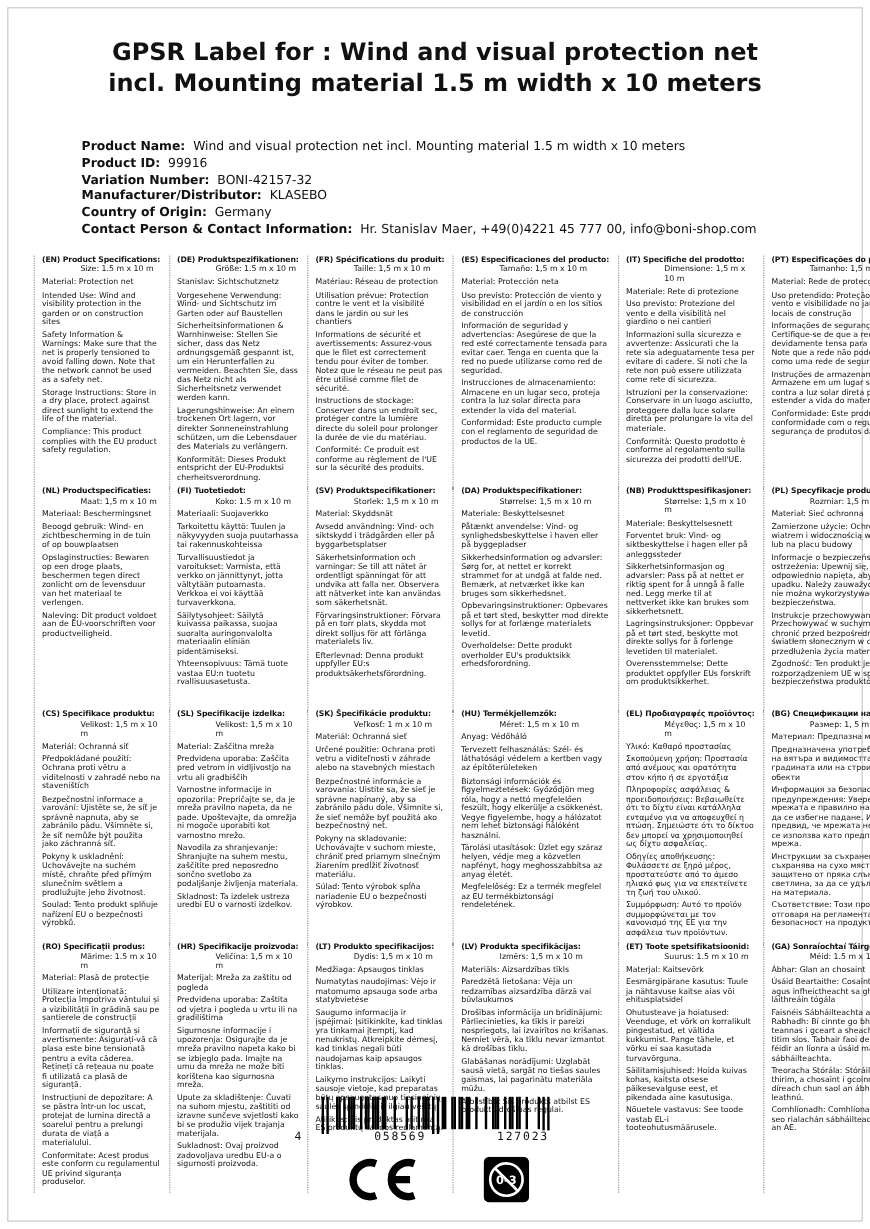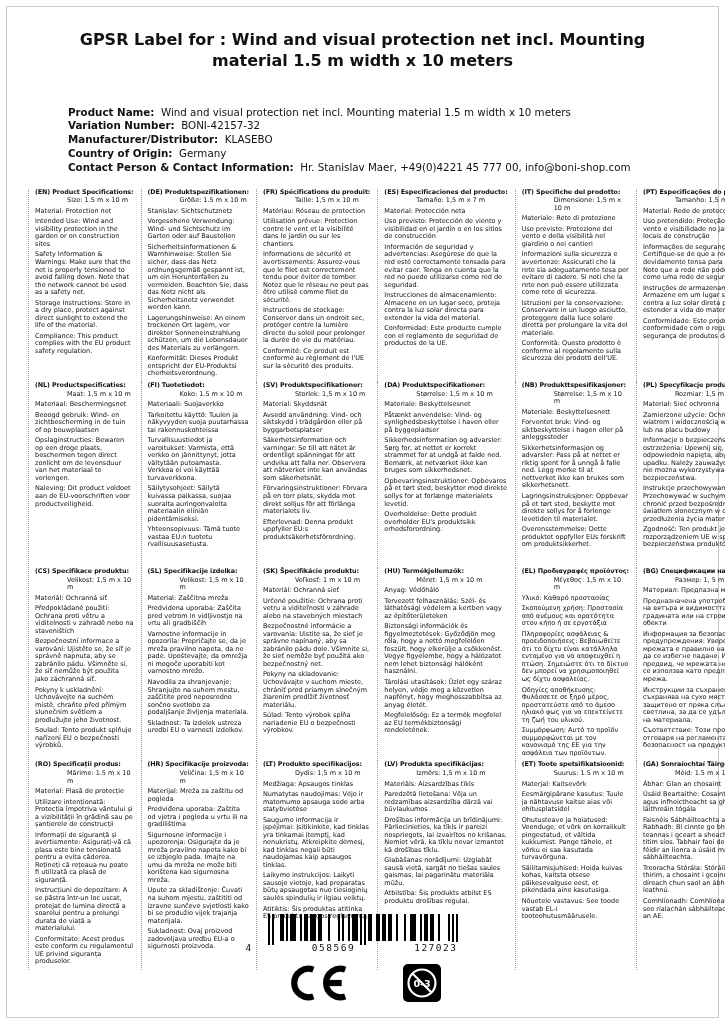--- a/index.html
+++ b/index.html
@@ -1,19 +1,19 @@
 <!DOCTYPE html>
 <html><head>
 <meta charset="utf-8">
 <style>
   html,body{margin:0;padding:0;background:#ffffff;}
   body{width:725px;height:1024px;position:relative;font-family:"DejaVu Sans",sans-serif;color:#111;overflow:hidden;}
   .sheet-border{position:absolute;inset:6px;border:1px solid #c9cbbd;pointer-events:none;}
   .page{position:absolute;inset:0;padding-top:30px;box-sizing:border-box;}
-  .page-title{font-size:16px;font-weight:bold;text-align:center;line-height:1.3;max-width:580px;margin:0 auto;}
+  .page-title{font-size:20px;font-weight:bold;text-align:center;line-height:1.3;max-width:580px;margin:0 auto;}
   .product-info{margin:34px 0 0 68px;font-size:10.3px;line-height:13.8px;}
   .info-row b{font-weight:bold;}
   .language-grid{display:grid;grid-template-columns:repeat(6,1fr);grid-auto-rows:minmax(186px,auto);
     margin:14px 26px 0 28px;border-left:1px dotted #9a9a9a;}
   .cell{padding:0 7px 4px 6px;border-right:1px dotted #9a9a9a;box-sizing:border-box;}
   .cell-h{font-weight:bold;font-size:6.4px;line-height:1.2;white-space:nowrap;letter-spacing:-0.1px;}
   .cell-p{font-size:6.5px;line-height:1.16;margin-top:3px;word-wrap:break-word;}
   .cell-p.first{margin-top:1px;margin-left:32px;}
   .footer{position:absolute;left:0;right:0;bottom:20px;display:flex;flex-direction:column;align-items:center;gap:7px;}
   .barcode{display:flex;flex-direction:column;align-items:center;}
@@ -30,20 +30,21 @@
 </head>
 <body>
 
 <div class="sheet-border"></div>
 
 <div class="page">
   <div class="page-title">GPSR Label for : Wind and visual protection net incl. Mounting material 1.5 m width x 10 meters</div>
 
   <div class="product-info">
       <div class="info-row"><b>Product Name:</b><span>&nbsp; Wind and visual protection net incl. Mounting material 1.5 m width x 10 meters</span></div>
+      <div class="info-row"><b>Product ID:</b><span>&nbsp; 99916</span></div>
       <div class="info-row"><b>Variation Number:</b><span>&nbsp; BONI-42157-32</span></div>
       <div class="info-row"><b>Manufacturer/Distributor:</b><span>&nbsp; KLASEBO</span></div>
       <div class="info-row"><b>Country of Origin:</b><span>&nbsp; Germany</span></div>
       <div class="info-row"><b>Contact Person &amp; Contact Information:</b><span>&nbsp; Hr. Stanislav Maer, +49(0)4221 45 777 00, info@boni-shop.com</span></div>
     </div>
 
   <div class="language-grid">
       <div class="cell">
         <div class="cell-h">(EN) Product Specifications:</div>
         <div class="cell-p first">Size: 1.5 m x 10 m</div>
@@ -66,21 +67,21 @@
         <div class="cell-h">(FR) Spécifications du produit:</div>
         <div class="cell-p first">Taille: 1,5 m x 10 m</div>
         <div class="cell-p">Matériau: Réseau de protection</div>
         <div class="cell-p">Utilisation prévue: Protection contre le vent et la visibilité dans le jardin ou sur les chantiers</div>
         <div class="cell-p">Informations de sécurité et avertissements: Assurez-vous que le filet est correctement tendu pour éviter de tomber. Notez que le réseau ne peut pas être utilisé comme filet de sécurité.</div>
         <div class="cell-p">Instructions de stockage: Conserver dans un endroit sec, protéger contre la lumière directe du soleil pour prolonger la durée de vie du matériau.</div>
         <div class="cell-p">Conformité: Ce produit est conforme au règlement de l'UE sur la sécurité des produits.</div>
       </div>
       <div class="cell">
         <div class="cell-h">(ES) Especificaciones del producto:</div>
-        <div class="cell-p first">Tamaño: 1,5 m x 7 m</div>
+        <div class="cell-p first">Tamaño: 1,5 m x 10 m</div>
         <div class="cell-p">Material: Protección neta</div>
         <div class="cell-p">Uso previsto: Protección de viento y visibilidad en el jardín o en los sitios de construcción</div>
         <div class="cell-p">Información de seguridad y advertencias: Asegúrese de que la red esté correctamente tensada para evitar caer. Tenga en cuenta que la red no puede utilizarse como red de seguridad.</div>
         <div class="cell-p">Instrucciones de almacenamiento: Almacene en un lugar seco, proteja contra la luz solar directa para extender la vida del material.</div>
         <div class="cell-p">Conformidad: Este producto cumple con el reglamento de seguridad de productos de la UE.</div>
       </div>
       <div class="cell">
         <div class="cell-h">(IT) Specifiche del prodotto:</div>
         <div class="cell-p first">Dimensione: 1,5 m x 10 m</div>
         <div class="cell-p">Materiale: Rete di protezione</div>

